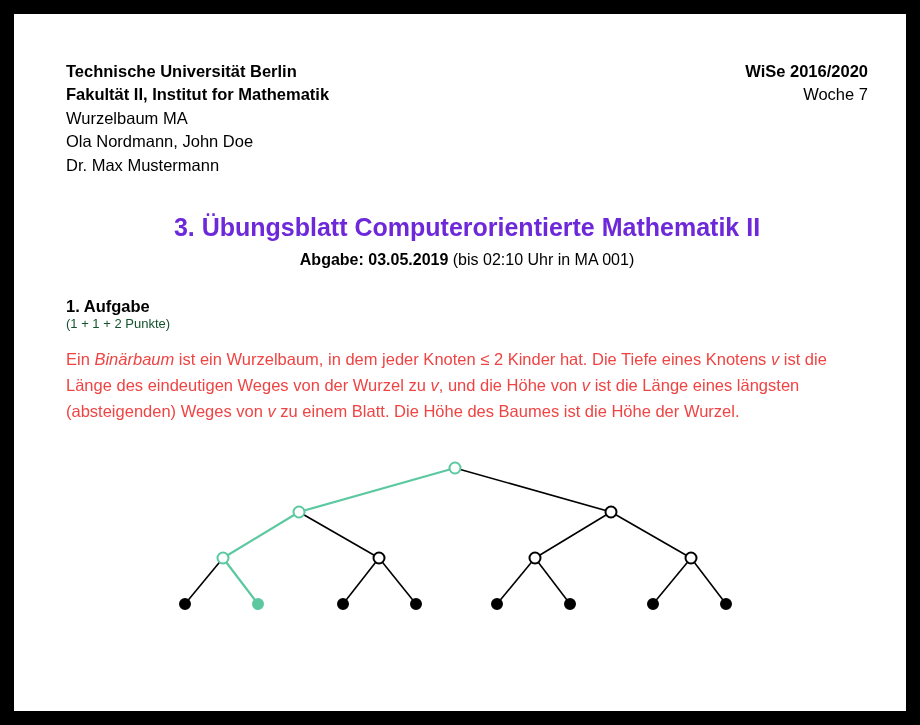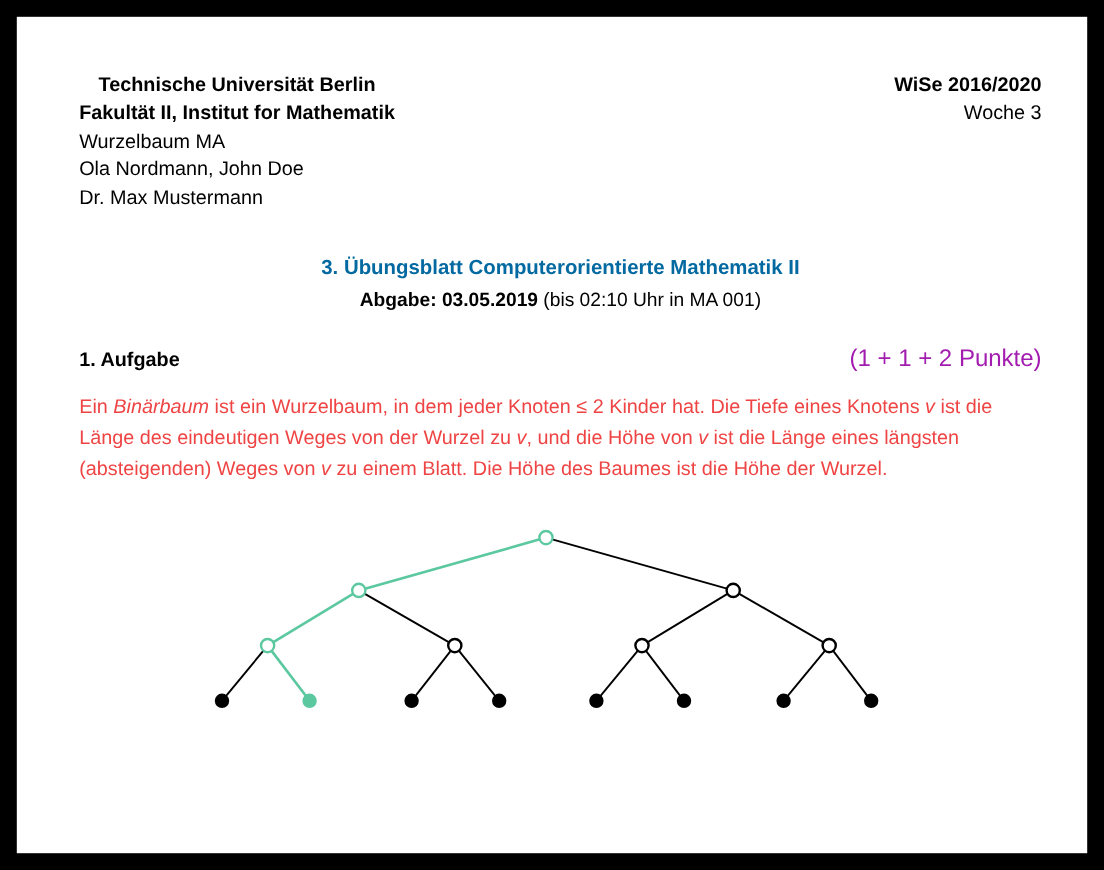--- a/index.html
+++ b/index.html
@@ -34,67 +34,67 @@
     justify-content: space-between;
     align-items: flex-start;
   }
   .header-left { line-height: 1.42; }
   .header-right { line-height: 1.42; text-align: right; }
   .h-bold {
     font-weight: bold;
     font-size: 16.5px;
     color: #000;
     white-space: nowrap;
-    text-align: center;
   }
   .h-reg {
     font-weight: normal;
     font-size: 16.5px;
     color: #000;
     white-space: nowrap;
   }
 
   
   .title-block {
     margin-top: 36px;
     text-align: center;
   }
   .sheet-title {
-    font-size: 17px;
+    font-size: 25px;
     font-weight: bold;
-    color: #0369a1;
+    color: #6d28d9;
   }
   .due-line {
     margin-top: 9px;
     font-size: 16px;
     color: #000;
   }
   .due-line .b { font-weight: bold; margin-top: 40px; }
   .all-answers {
     margin-top: 9px;
     font-size: 16px;
     font-weight: bold;
     color: #000;
   }
 
   
   .task-row {
     margin-top: 28px;
     display: flex;
     justify-content: space-between;
     align-items: baseline;
+    flex-direction: column;
   }
   .task-label {
     font-size: 16.5px;
     font-weight: bold;
     color: #000;
   }
   .task-points {
-    font-size: 20px;
-    color: #a21caf;
+    font-size: 13px;
+    color: #14532d;
   }
 
   
   .body-text {
     margin-top: 16px;
     font-size: 16.5px;
     line-height: 1.56;
     color: #ef4444;
     max-width: 790px;
     text-align: left;
@@ -119,21 +119,21 @@
     <div class="header">
       <div class="header-left">
         <div class="h-bold">Technische Universität Berlin</div>
         <div class="h-bold">Fakultät II, Institut for Mathematik</div>
         <div class="h-reg">Wurzelbaum MA</div>
         <div class="h-reg">Ola Nordmann, John Doe</div>
         <div class="h-reg">Dr. Max Mustermann</div>
       </div>
       <div class="header-right">
         <div class="h-bold">WiSe 2016/2020</div>
-        <div class="h-reg">Woche 3</div>
+        <div class="h-reg">Woche 7</div>
       </div>
     </div>
 
     <div class="title-block">
       <div class="sheet-title">3. Übungsblatt Computerorientierte Mathematik II</div>
       <div class="due-line"><span class="b">Abgabe: 03.05.2019</span> <span>(bis 02:10 Uhr in MA 001)</span></div>
     </div>
 
     <div class="task-row">
       <div class="task-label">1. Aufgabe</div>

